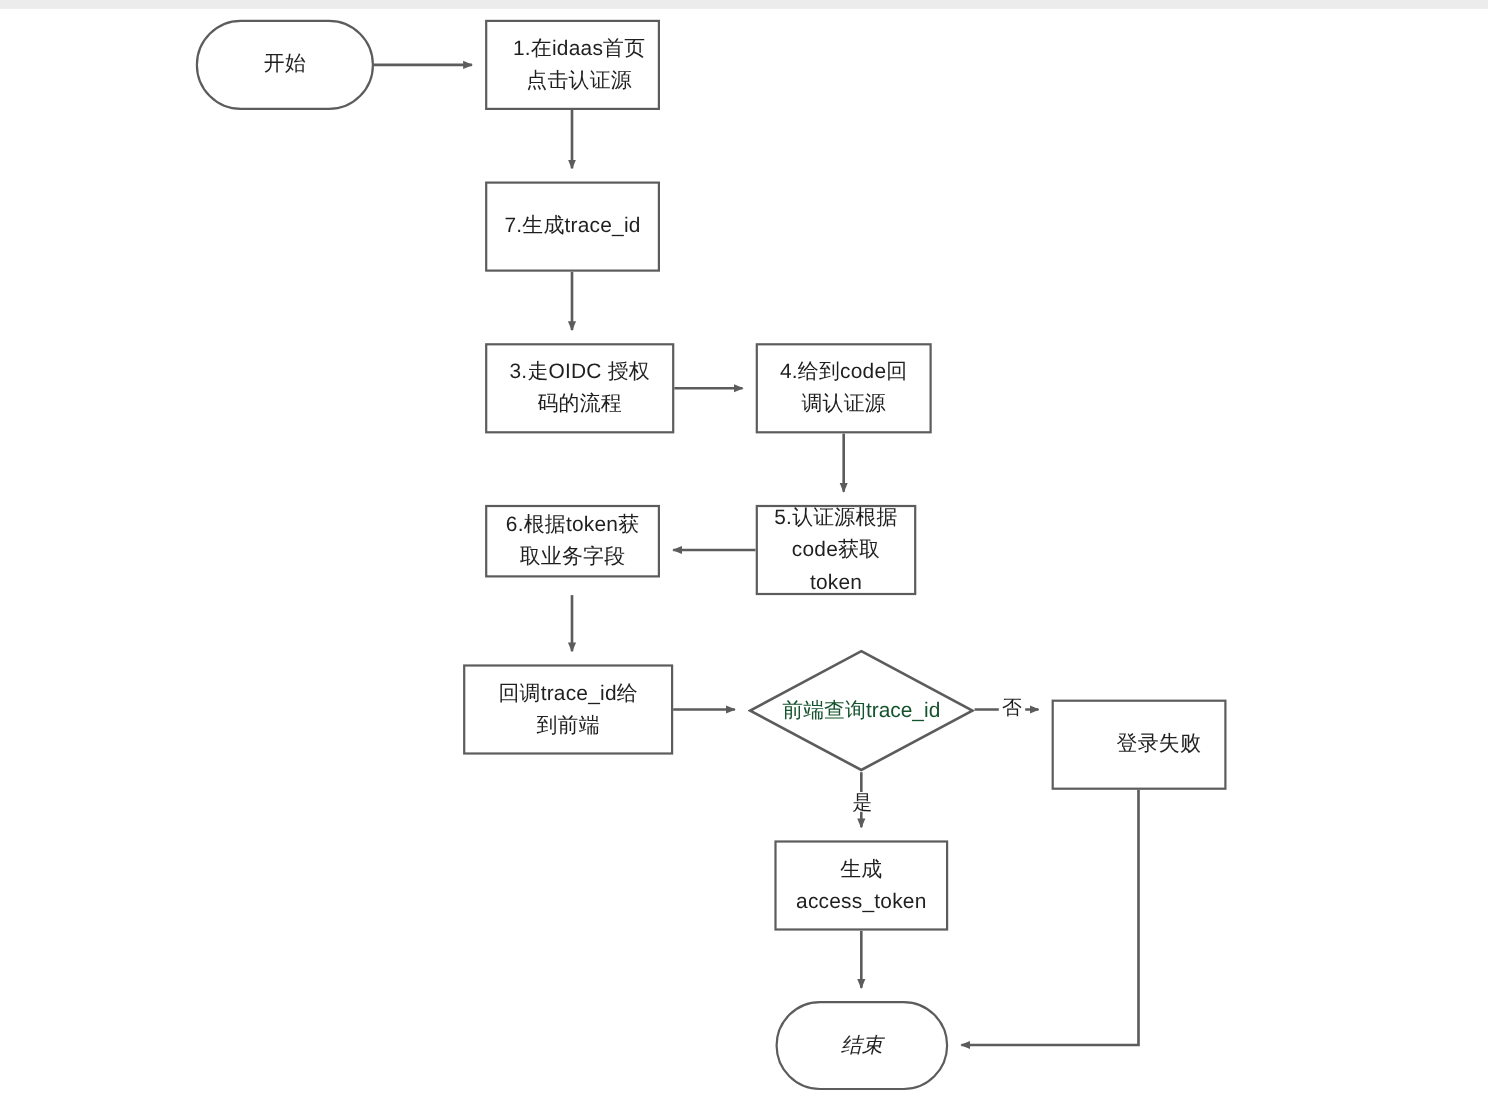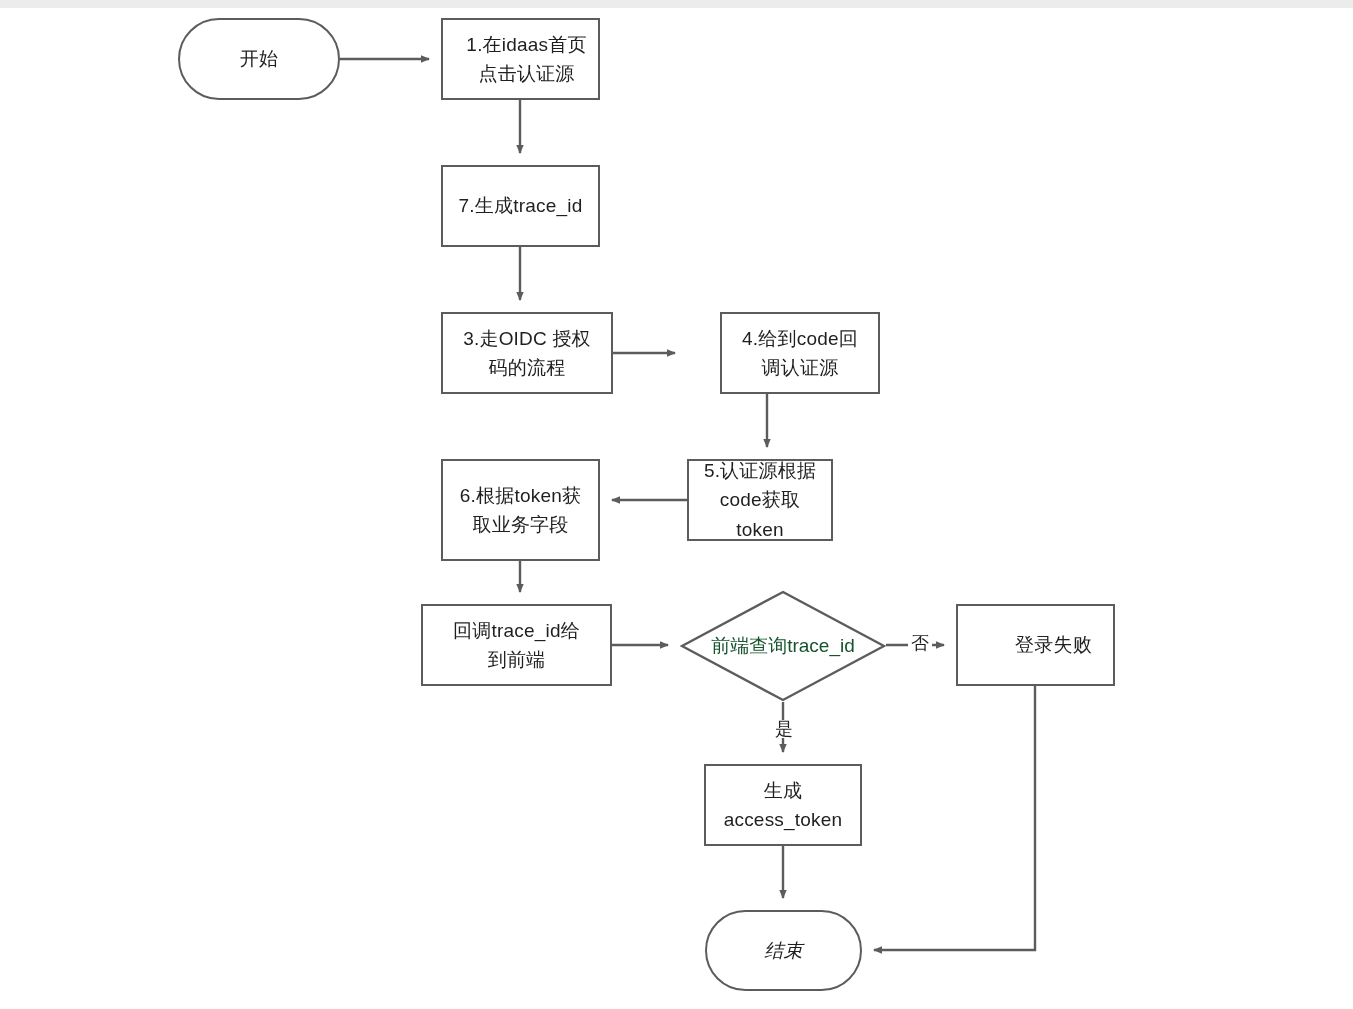--- a/index.html
+++ b/index.html
@@ -119,48 +119,48 @@
 
   <div class="node rect" style="left:441px; top:165px; width:159px; height:82px;">
     <span class="label">7.生成trace_id</span>
   </div>
 
   <div class="node rect" style="left:441px; top:312px; width:172px; height:82px;">
     <span class="label">3.走OIDC 授权
 码的流程</span>
   </div>
 
-  <div class="node rect" style="left:720px; top:312px; width:160px; height:82px;">
+  <div class="node rect" style="left:687px; top:312px; width:160px; height:82px;">
     <span class="label">4.给到code回
 调认证源</span>
   </div>
 
   <div class="node rect" style="left:687px; top:459px; width:146px; height:82px;">
     <span class="label">5.认证源根据
 code获取token</span>
   </div>
 
-  <div class="node rect" style="left:441px; top:459px; width:159px; height:102px;">
+  <div class="node rect" style="left:441px; top:459px; width:159px; height:66px;">
     <span class="label">6.根据token获
 取业务字段</span>
   </div>
 
   <div class="node rect" style="left:421px; top:604px; width:191px; height:82px;">
     <span class="label">回调trace_id给
 到前端</span>
   </div>
 
   <div class="diamond-wrap" style="left:680px; top:590px; width:206px; height:112px;">
     <svg width="206" height="112" viewBox="0 0 206 112" xmlns="http://www.w3.org/2000/svg" style="position:absolute; left:0; top:0;">
       <polygon points="103,2 204,56 103,110 2,56" fill="#ffffff" stroke="#5c5c5c" stroke-width="2.4"></polygon>
     </svg>
     <span class="diamond-text">前端查询trace_id</span>
   </div>
 
-  <div class="node rect" style="left:956px; top:604px; width:159px; height:82px;padding-left:36px;">
+  <div class="node rect" style="left:956px; top:636px; width:159px; height:82px;padding-left:36px;">
     <span class="label">登录失败</span>
   </div>
 
   <div class="node rect" style="left:704px; top:764px; width:158px; height:82px;">
     <span class="label">生成
 access_token</span>
   </div>
 
   <div class="node terminal" style="left:705px; top:910px; width:157px; height:81px;font-style:italic;">
     <span class="label">结束</span>

